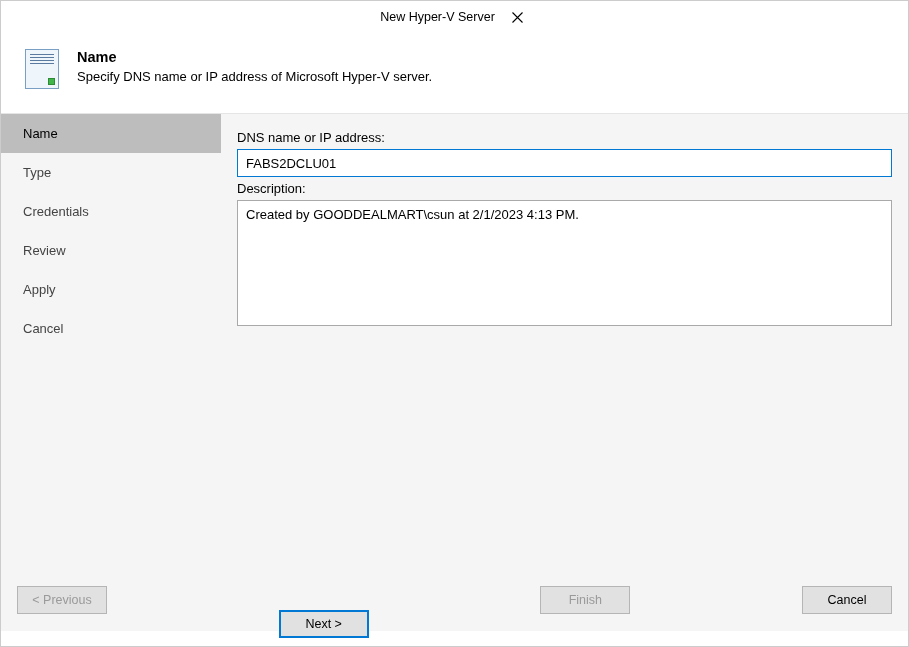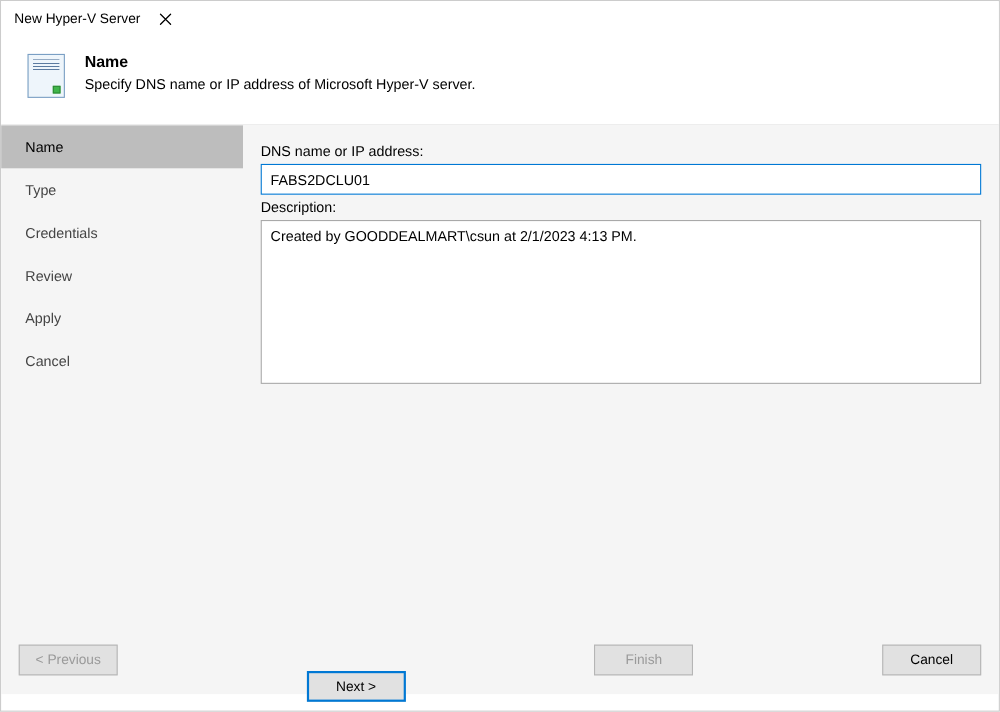--- a/index.html
+++ b/index.html
@@ -2,21 +2,21 @@
 <html><head>
   <meta charset="utf-8">
   <style>
     * { box-sizing: border-box; margin: 0; padding: 0; font-family: "Segoe UI", Arial, sans-serif; }
     body { background: #fff; width: 909px; height: 647px; overflow: hidden; border: 1px solid #ccc; }
     
     .titlebar {
       height: 32px;
       display: flex;
       align-items: center;
-      justify-content: flex-start;
+      justify-content: center;
       padding: 0 0 0 12px;
       background: #fff;
     }
     .titlebar-title { font-size: 12.5px; color: #000; }
     .titlebar-close {
       width: 46px; height: 30px;
       display: flex; align-items: center; justify-content: center;
       cursor: pointer;
     }
     .titlebar-close svg { width: 11px; height: 11px; }
@@ -97,21 +97,21 @@
       border: 1px solid #0078d4;
       background: #fff;
       padding: 0 8px;
       font-size: 13px;
       color: #000;
       outline: none;
       margin-bottom: 4px;
     }
     .form-textarea {
       width: 100%;
-      height: 149px;
+      height: 126px;
       border: 1px solid #a9a9a9;
       background: #fff;
       padding: 6px 8px;
       font-size: 13px;
       color: #000;
       outline: none;
       resize: none;
       font-family: inherit;
     }
     

